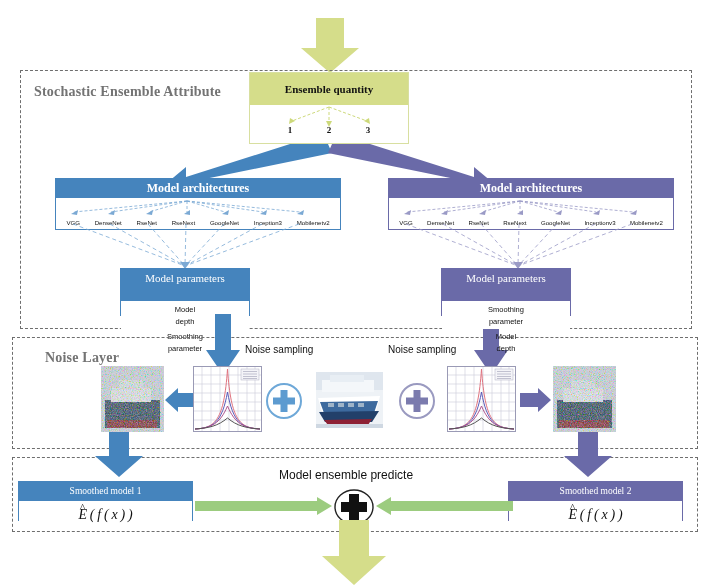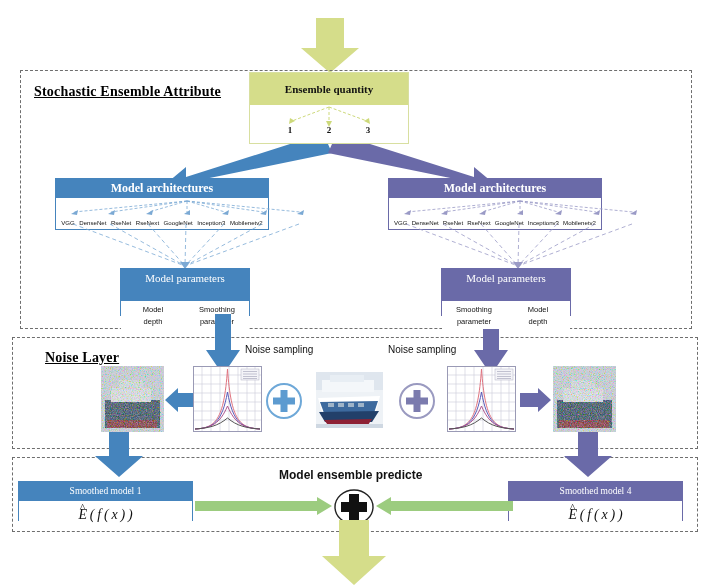--- a/index.html
+++ b/index.html
@@ -6,21 +6,21 @@
   body{width:708px;height:586px;position:relative;overflow:hidden;
        font-family:"Liberation Sans", sans-serif;color:#1a1a1a;}
   .canvas{position:absolute;left:0;top:0;width:708px;height:586px;}
   .abs{position:absolute;}
 
   
   .dashframe{position:absolute;border:1px dashed #6e6e6e;background:transparent;}
 
   
   .sect-title{position:absolute;font-family:"Liberation Serif",serif;
-              font-weight:bold;color:#000000;letter-spacing:.2px;text-decoration:underline;}
+              font-weight:bold;color:#737373;letter-spacing:.2px;}
 
   
   .top-heading{position:absolute;width:708px;text-align:center;top:2px;
                font-family:"Liberation Serif",serif;font-weight:bold;font-size:12px;color:#111;}
 
   
   .card{position:absolute;box-sizing:border-box;background:#a16207;}
   .card .hdr{box-sizing:border-box;width:100%;text-align:center;color:#fff;
              font-family:"Liberation Serif",serif;font-weight:bold;}
   .card .body{box-sizing:border-box;width:100%;background:#fff;}
@@ -32,46 +32,46 @@
   .purple > .hdr{background:#6a6aa8;}
 
   
   #ensemble-card{left:249px;top:72px;width:160px;height:72px;border:1px solid #d8dfa0;}
   #ensemble-card .hdr{background:#d5dd8a;color:#111;height:32px;line-height:32px;font-size:11px;}
   #ensemble-card .body{height:38px;position:relative;}
   .eq-num{position:absolute;top:20px;font-family:"Liberation Serif",serif;
           font-weight:bold;font-size:9px;color:#111;width:14px;text-align:center;}
 
   
-  .arch-card{width:214px;height:52px;}
+  .arch-card{width:286px;height:52px;}
   .arch-card .hdr{height:19px;line-height:19px;font-size:12px;}
   .arch-card .body{height:31px;position:relative;}
   .arch-names{position:absolute;left:0;right:0;bottom:3px;display:flex;
               justify-content:space-around;align-items:flex-end;padding:0 3px;box-sizing:border-box;}
   .arch-names span{font-size:6.1px;color:#111;white-space:nowrap;}
 
   
   .param-card{width:130px;height:48px;}
   .param-card .hdr{height:32px;line-height:18px;font-size:11px;font-weight:normal;}
-  .param-card .body{height:28px;display:flex;}
+  .param-card .body{height:28px;display:flex;flex-direction:column;}
   .param-card .body > div{flex:1;text-align:center;font-size:7.5px;line-height:12px;
                           padding-top:3px;color:#111;}
 
   
   .sm-card{width:175px;height:40px;}
   .sm-card .hdr{height:19px;line-height:19px;font-size:9.5px;font-weight:normal;}
   .sm-card .body{height:27px;display:flex;align-items:center;justify-content:center;}
   .formula{font-family:"Liberation Serif",serif;font-size:14px;color:#111;white-space:nowrap;}
   .formula i{font-style:italic;}
   .hatwrap{position:relative;display:inline-block;}
   .hatwrap .hat{position:absolute;left:50%;top:-6px;transform:translateX(-50%);font-size:11px;}
 
   
   .lbl{position:absolute;font-size:10px;color:#111;white-space:nowrap;}
-  .lbl-bold{position:absolute;font-family:"Liberation Sans",sans-serif;font-weight:bold;
+  .lbl-bold{position:absolute;font-family:"Liberation Sans",sans-serif;font-weight:normal;
             font-size:12px;color:#111;white-space:nowrap;}
   
   .img-box{position:absolute;overflow:hidden;}
 
   svg{display:block;overflow:visible;}
 </style>
 </head>
 <body>
 
 <div class="canvas">
@@ -401,21 +401,21 @@
   <div class="card sm-card blue" style="left:18px;top:481px;">
     <div class="hdr">Smoothed model 1</div>
     <div class="body">
       <span class="formula">
         <span class="hatwrap"><span class="hat">^</span><i>E</i></span><i> ( f ( x ) )</i>
       </span>
     </div>
   </div>
 
   <div class="card sm-card purple" style="left:508px;top:481px;">
-    <div class="hdr">Smoothed model 4</div>
+    <div class="hdr">Smoothed model 2</div>
     <div class="body">
       <span class="formula">
         <span class="hatwrap"><span class="hat">^</span><i>E</i></span><i> ( f ( x ) )</i>
       </span>
     </div>
   </div>
 
   <svg class="abs" style="left:195px;top:497px;" width="140" height="18">
     <polygon points="0,4 122,4 122,0 137,9 122,18 122,14 0,14" fill="#9ccc7f"></polygon>
   </svg>

